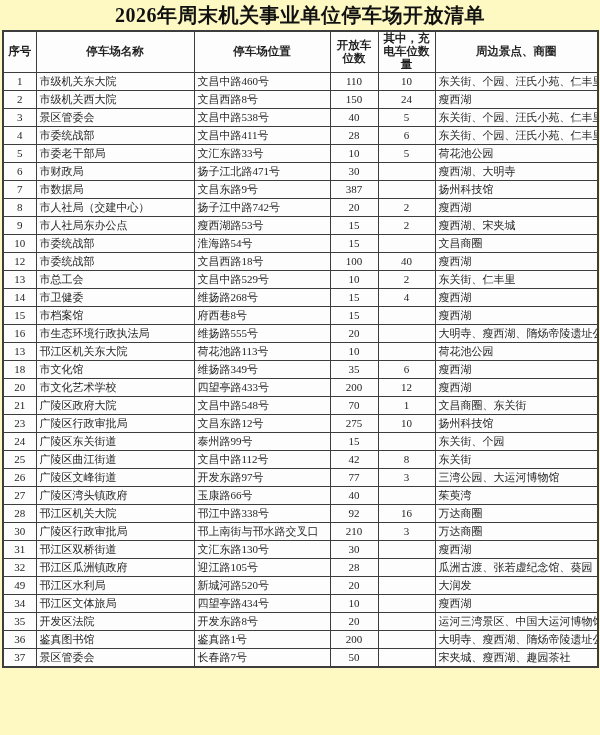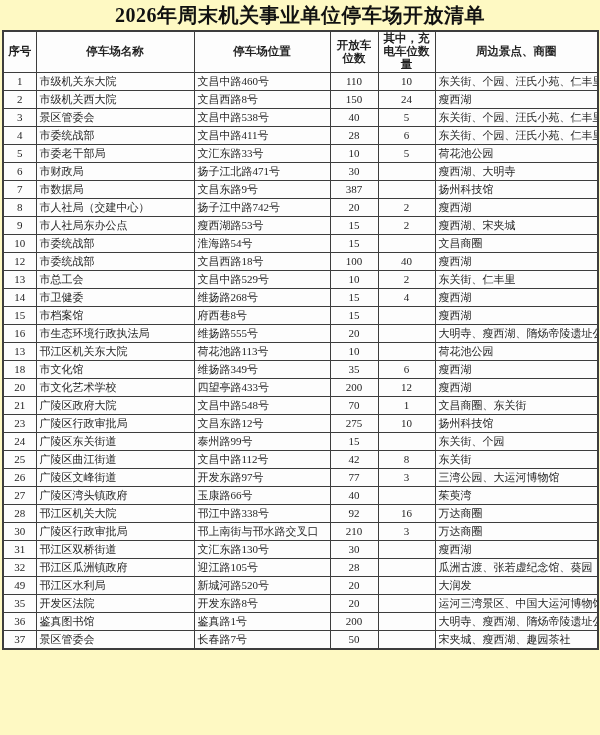--- a/index.html
+++ b/index.html
@@ -339,20 +339,28 @@
 
   <tr>
     <td class="c-no">49</td>
     <td class="c-name">邗江区水利局</td>
     <td class="c-location">新城河路520号</td>
     <td class="c-spaces">20</td>
     <td class="c-charging"></td>
     <td class="c-nearby">大润发</td>
   </tr>
 
+  <tr>
+    <td class="c-no">34</td>
+    <td class="c-name">邗江区文体旅局</td>
+    <td class="c-location">四望亭路434号</td>
+    <td class="c-spaces">10</td>
+    <td class="c-charging"></td>
+    <td class="c-nearby">瘦西湖</td>
+  </tr>
 
   <tr>
     <td class="c-no">35</td>
     <td class="c-name">开发区法院</td>
     <td class="c-location">开发东路8号</td>
     <td class="c-spaces">20</td>
     <td class="c-charging"></td>
     <td class="c-nearby">运河三湾景区、中国大运河博物馆</td>
   </tr>
 

